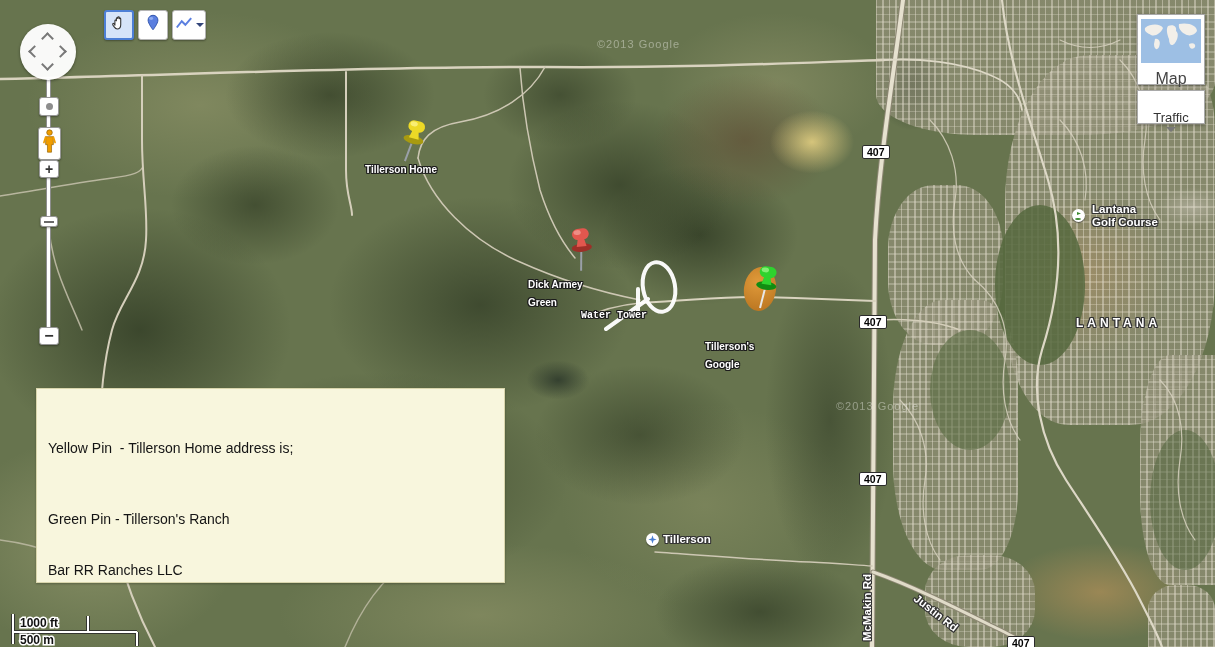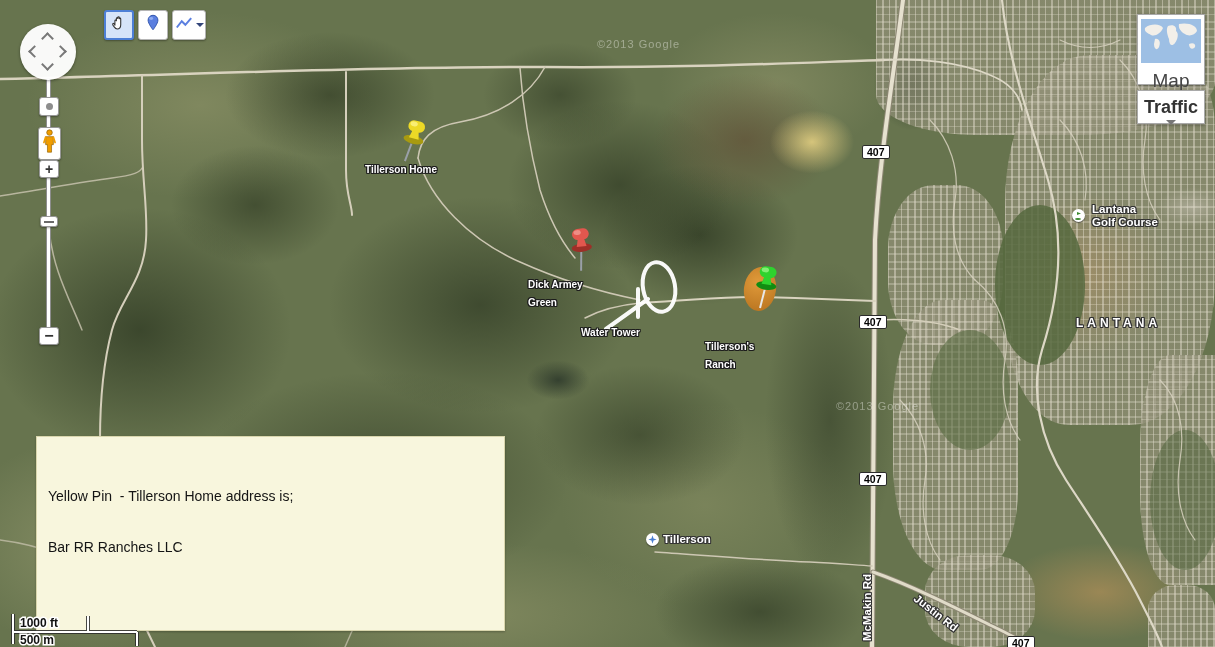--- a/index.html
+++ b/index.html
@@ -91,33 +91,33 @@
   #dot-btn i { width:7px; height:7px; border-radius:50%; background:#8d8d8d; }
   #pegman-btn{ left:38px; top:127px; width:23px; height:33px; }
   #zoom-in   { left:39px; top:160px; width:20px; height:18px; font-size:14px; }
   #zoom-handle { left:40px; top:216px; width:18px; height:11px; }
   #zoom-handle i { width:10px; height:2px; background:#6b6b6b; }
   #zoom-out  { left:39px; top:327px; width:20px; height:18px; font-size:16px; }
 
   
   #map-panel { position:absolute; left:1137px; top:14px; width:68px; height:71px; background:#fff;
     border:1px solid #a9a9a9; box-shadow:0 1px 3px rgba(0,0,0,.4); cursor:pointer; text-align:center; }
-  #map-panel .lbl { font-size:19px; color:#444; margin-top:3px; }
+  #map-panel .lbl { font-size:16px; color:#444; margin-top:3px; }
   #traffic-panel { position:absolute; left:1137px; top:90px; width:68px; height:34px; background:#fff;
     border:1px solid #a9a9a9; box-shadow:0 1px 3px rgba(0,0,0,.4); cursor:pointer; text-align:center; }
-  #traffic-panel .lbl { font-size:18px; color:#333; margin-top:6px;font-weight:bold; }
+  #traffic-panel .lbl { font-size:13px; color:#333; margin-top:19px; }
   .caret-down { width:0; height:0; border-left:5px solid transparent; border-right:5px solid transparent;
     border-top:5px solid #777; margin:2px auto 0; }
   .caret-sm { width:0; height:0; border-left:4px solid transparent; border-right:4px solid transparent;
     border-top:4px solid #33457a; margin-left:2px; }
 
   
   #info-box { position:absolute; left:36px; top:388px; width:469px; height:195px;
     background:#f8f6dd; border:1px solid #d9d6ad; box-shadow:0 1px 2px rgba(0,0,0,.25);
-    padding:17px 31px 0 11px; color:#141414; font-size:14px; line-height:17px; white-space:pre-wrap;margin-top:48px; }
+    padding:17px 31px 0 11px; color:#141414; font-size:14px; line-height:17px; white-space:pre-wrap; }
   #info-box .grp2 { margin-top:20px; }
 
   
   #mcmakin-label { left:861px; top:641px; transform:rotate(-90deg); transform-origin:0 0; }
   #justin-label  { left:919px; top:592px; transform:rotate(38deg);  transform-origin:0 0; }
   #lantana-label { left:1076px; top:317px; font-size:12px; letter-spacing:4px; }
 </style>
 </head>
 <body>
 
@@ -213,23 +213,23 @@
   <div class="pin" style="left:751px; top:264px; transform:rotate(8deg);">
     <svg width="30" height="47" viewBox="0 0 24 38">
       <path d="M11.2,21 L9.5,36" stroke="#e8e8e8" stroke-width="1.6" fill="none"></path>
       <ellipse cx="12" cy="17.5" rx="8.2" ry="3.4" fill="#128c12"></ellipse>
       <path d="M9.5,10 L8,16.5 L16,16.5 L14.5,10 Z" fill="#2ed32e"></path>
       <rect x="5.2" y="2" width="13.6" height="9" rx="4.5" fill="#2ed32e"></rect>
       <ellipse cx="9.5" cy="5" rx="3" ry="2" opacity=".9" fill="#8cf07c"></ellipse>
     </svg>
   </div>
   <div class="map-label" style="left:705px; top:338px;">Tillerson's
-Ranch</div>
-
-  <div class="map-label" style="left:581px; top:324px;">Water Tower</div>
+Google</div>
+
+  <div class="map-label" style="left:581px; top:307px;font-family:Liberation Mono, monospace;">Water Tower</div>
 
   <div class="shield" style="left:862px; top:145px;">407</div>
   <div class="shield" style="left:859px; top:315px;">407</div>
   <div class="shield" style="left:859px; top:472px;">407</div>
   <div class="shield" style="left:1007px; top:636px;">407</div>
 
   <div class="sm-label" id="mcmakin-label">McMakin Rd</div>
   <div class="sm-label" id="justin-label">Justin Rd</div>
   <div class="sm-label" id="lantana-label">LANTANA</div>
 
@@ -244,20 +244,21 @@
 
   <div class="poi-circle" style="left:646px; top:533px;">
     <svg width="9" height="9" viewBox="0 0 13 13">
         <path d="M6.5,0.5 L8,5 L12.5,6.5 L8,8 L6.5,12.5 L5,8 L0.5,6.5 L5,5 Z" fill="#4a7fd0"></path>
       </svg>
   </div>
   <div class="sm-label" style="left:663px; top:533px;">Tillerson</div>
 
   <div id="info-box">
     <div>Yellow Pin  - Tillerson Home address is;</div>
+    <div class="grp2">Green Pin - Tillerson's Ranch</div>
     <div>Bar RR Ranches LLC</div>
     
     
   </div>
 
   <svg class="overlay" style="left:8px; top:606px;" width="150" height="41">
     <g stroke="#2a2a2a" stroke-width="4" opacity=".85">
       <path d="M5,8 L5,38"></path>
         <path d="M5,26 L129,26"></path>
         <path d="M80,10 L80,26"></path>

